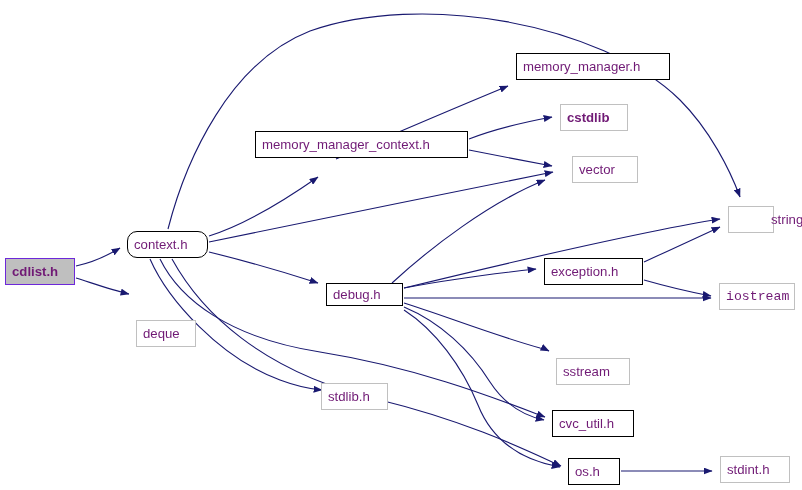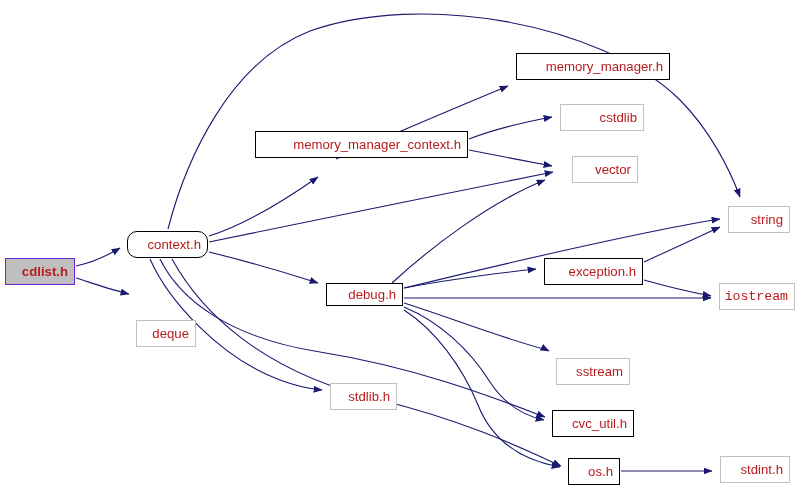--- a/index.html
+++ b/index.html
@@ -20,25 +20,25 @@
     left: 0;
     top: 0;
     width: 802px;
     height: 490px;
   }
   .node-box {
     position: absolute;
     box-sizing: border-box;
     display: flex;
     align-items: center;
-    justify-content: flex-end;
+    justify-content: flex-start;
     background: #ffffff;
     border: 1px solid #c0c0c0;
     font-size: 13.2px;
-    color: #b91c1c;
+    color: #701a75;
     white-space: nowrap;
     line-height: 1;
     letter-spacing: 0px;
   }
   .node-box.local {
     border: 1px solid #000000;
   }
   .node-box.current {
     border: 1px solid #6d28d9;
     background: #bfbfbf;
@@ -93,39 +93,39 @@
       </div>
       <div class="node-box system" style="left: 136px; top: 284px; width: 60px; height: 27px; margin-top: 36px;">
         <span class="node-label">deque</span>
       </div>
       <div class="node-box local" style="left: 255px; top: 131px; width: 213px; height: 27px;">
         <span class="node-label">memory_manager_context.h</span>
       </div>
       <div class="node-box local" style="left: 516px; top: 53px; width: 154px; height: 27px;">
         <span class="node-label">memory_manager.h</span>
       </div>
-      <div class="node-box system" style="left: 560px; top: 104px; width: 84px; height: 27px;">
+      <div class="node-box system" style="left: 560px; top: 104px; width: 68px; height: 27px; font-weight: bold;">
         <span class="node-label">cstdlib</span>
       </div>
       <div class="node-box system" style="left: 560px; top: 156px; width: 66px; height: 27px; margin-left: 12px;">
         <span class="node-label">vector</span>
       </div>
-      <div class="node-box system" style="left: 728px; top: 206px; width: 62px; height: 27px;">
+      <div class="node-box system" style="left: 728px; top: 206px; width: 46px; height: 27px; padding-left: 36px;">
         <span class="node-label">string</span>
       </div>
       <div class="node-box local" style="left: 326px; top: 283px; width: 77px; height: 23px;">
         <span class="node-label">debug.h</span>
       </div>
       <div class="node-box local" style="left: 544px; top: 258px; width: 99px; height: 27px;">
         <span class="node-label">exception.h</span>
       </div>
       <div class="node-box system" style="left: 719px; top: 283px; width: 76px; height: 27px; font-family: Liberation Mono, monospace;">
         <span class="node-label">iostream</span>
       </div>
-      <div class="node-box system" style="left: 330px; top: 383px; width: 67px; height: 27px;">
+      <div class="node-box system" style="left: 321px; top: 383px; width: 67px; height: 27px;">
         <span class="node-label">stdlib.h</span>
       </div>
       <div class="node-box system" style="left: 556px; top: 358px; width: 74px; height: 27px;">
         <span class="node-label">sstream</span>
       </div>
       <div class="node-box local" style="left: 552px; top: 410px; width: 82px; height: 27px;">
         <span class="node-label">cvc_util.h</span>
       </div>
       <div class="node-box local" style="left: 568px; top: 458px; width: 52px; height: 27px;">
         <span class="node-label">os.h</span>

